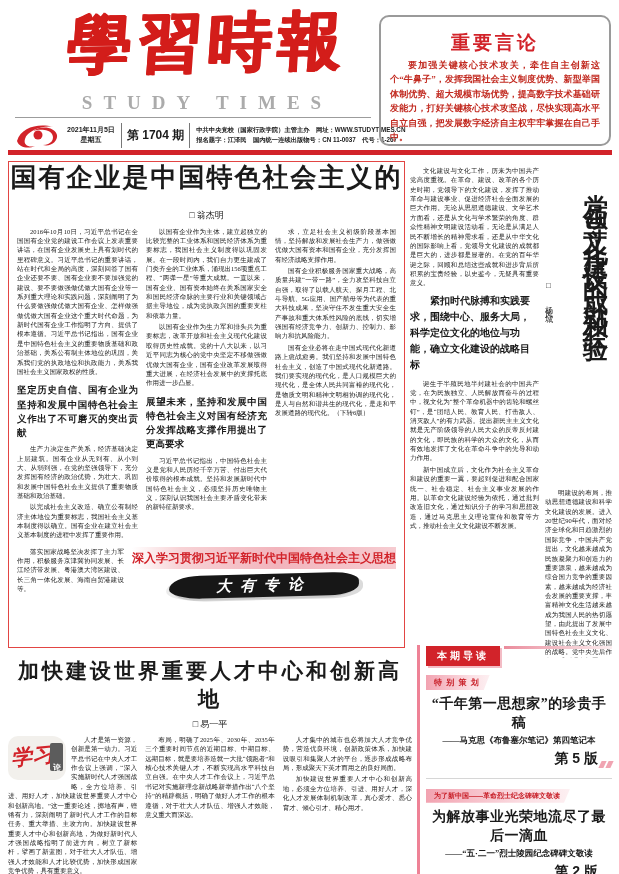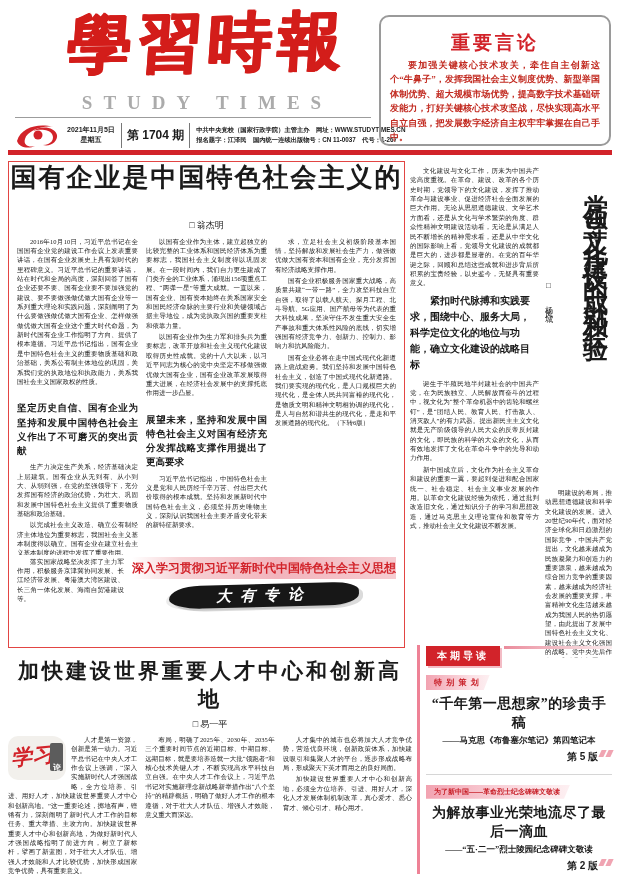--- a/index.html
+++ b/index.html
@@ -28,26 +28,26 @@
   .quote-body{color:#c22a20;font-size:9px;line-height:1.6;text-align:justify;text-indent:2em;
     font-weight:600;margin-top:2px;word-break:break-all;}
 
   .red-rule{position:absolute;left:8px;top:150px;width:604px;height:5px;background:#d2232a;}
 
   
   .main-box{position:absolute;left:8px;top:161px;width:397px;height:487px;
     border:1px solid #e24543;box-sizing:border-box;background:#fff;}
   .main-headline{text-align:center;font-weight:900;font-size:26px;line-height:1.25;
     letter-spacing:2px;}
-  .main-author{text-align:center;font-size:9px;margin:24px 0 5px;}
+  .main-author{text-align:center;font-size:9px;margin:14px 0 5px;}
   .main-cols{display:flex;gap:8px;padding:0 8px;height:318px;overflow:hidden;}
   .mcol{flex:1;overflow:hidden;}
   p.bp{font-size:6.5px;line-height:1.44;text-align:justify;text-indent:2em;margin:0 0 2px;
     word-break:break-all;}
-  .sub-head{font-weight:900;font-size:9.5px;line-height:1.5;margin:15px 0 4px;text-align:justify;
+  .sub-head{font-weight:900;font-size:9.5px;line-height:1.5;margin:7px 0 4px;text-align:justify;
     word-break:break-all;}
   .main-bottom{display:flex;gap:8px;padding:0 8px;height:64px;margin-top:2px;overflow:hidden;}
   .mb-left{width:156px;overflow:hidden;}
   .banner{flex:1;}
   .banner-strip{background:linear-gradient(90deg,#ffffff 0%,#f7d3d6 18%,#f2b4bc 55%,#f6ccd1 100%);
     color:#d2232a;font-weight:900;font-size:12px;text-align:center;padding:3px 0 2px;
     letter-spacing:0px;white-space:nowrap;}
   .brush{margin:5px auto 0;width:190px;height:23px;background:#171717;
     border-radius:48px 40px 46px 50px / 20px 13px 17px 15px;transform:rotate(-1.5deg);
     display:flex;align-items:center;justify-content:center;color:#fff;font-style:italic;
@@ -87,22 +87,22 @@
   .d-hline{flex:1;height:3px;background:linear-gradient(90deg,#ea8c9c,#fceff1);margin-left:4px;}
   .d-item{margin-top:5px;border-bottom:1px solid #d6d6d6;padding-bottom:10px;}
   .d-label{display:inline-block;background:linear-gradient(90deg,#f2a3b1,#fbdfe4 70%,#fdf0f2);
     color:#c81f28;font-weight:bold;font-size:8px;letter-spacing:1px;padding:2px 10px 2px 8px;
     clip-path:polygon(0 0,100% 0,calc(100% - 6px) 100%,0 100%);white-space:nowrap;}
   .d-label.small{font-size:7px;letter-spacing:0;}
   .d-head{font-family:"Liberation Serif",serif;font-size:14px;font-weight:900;
     text-align:center;margin:5px 0 2px;line-height:1.35;letter-spacing:0.5px;}
   .d-sub{font-family:"Liberation Serif",serif;font-size:8.5px;font-weight:bold;
     text-align:center;margin-bottom:3px;white-space:nowrap;}
-  .d-page{display:flex;justify-content:flex-end;align-items:flex-start;gap:2px;
-    font-size:10px;font-weight:bold;}
+  .d-page{display:flex;justify-content:flex-end;align-items:flex-end;gap:2px;
+    font-size:14px;font-weight:bold;}
   .slash{width:5px;height:7px;background:#f0a4b2;transform:skewX(-25deg);}
 </style>
 </head>
 <body>
 
 <div id="page">
 
   <div class="mast-title">學習時報</div>
   <div class="mast-sub">STUDY TIMES</div>
   <div class="mast-line"></div>

